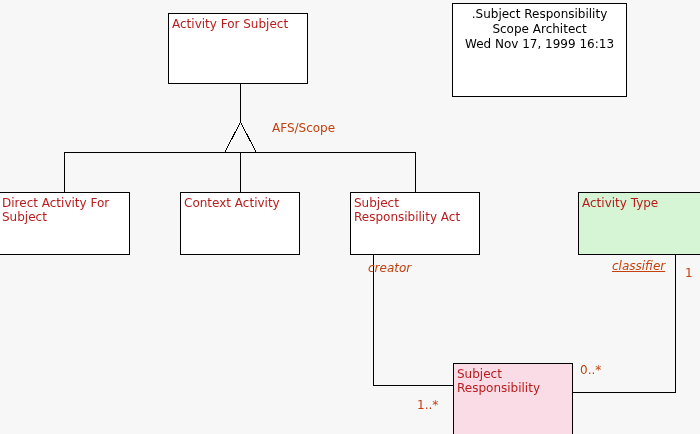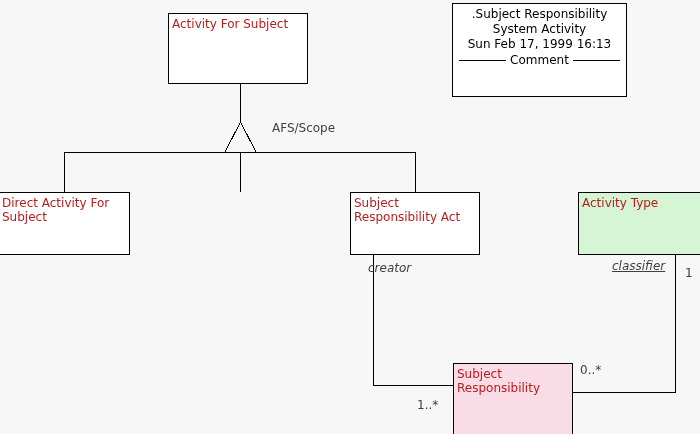--- a/index.html
+++ b/index.html
@@ -65,21 +65,21 @@
     flex: 1 1 auto;
     height: 1px;
     background: #000;
   }
   .comment .sep .sep-label { flex: 0 0 auto; }
 
   .lbl {
     position: absolute;
     font-size: 12px;
     line-height: 14px;
-    color: #404040;
+    color: #c2410c;
     white-space: nowrap;
   }
   .lbl.ital { font-style: italic; }
 </style>
 </head>
 <body>
 
 <div id="canvas">
 
   <svg class="lines" viewBox="0 0 700 434" shape-rendering="crispEdges">
@@ -94,34 +94,30 @@
     <line x1="240.5" y1="152" x2="240.5" y2="192" stroke="#000" stroke-width="1"></line>
     <line x1="415.5" y1="152" x2="415.5" y2="192" stroke="#000" stroke-width="1"></line>
 
     <polyline points="373.5,255 373.5,385.5 453,385.5" fill="none" stroke="#000" stroke-width="1"></polyline>
 
     <polyline points="675.5,255 675.5,392.5 573,392.5" fill="none" stroke="#000" stroke-width="1"></polyline>
   </svg>
 
   <div class="comment" style="left:452px; top:3px; width:175px; height:94px;">
     <span class="cline">.Subject Responsibility</span>
-    <span class="cline">System Activity</span>
-    <span class="cline">Sun Feb 17, 1999  16:13</span>
-    <span class="sep">
-      <span class="rule"></span>
-      <span class="sep-label">Comment</span>
-      <span class="rule"></span>
-    </span>
+    <span class="cline">Scope Architect</span>
+    <span class="cline">Wed Nov 17, 1999  16:13</span>
   </div>
 
   <div class="node" style="left:168px; top:13px; width:140px; height:71px;">Activity For Subject</div>
 
   <div class="node" style="left:-2px; top:192px; width:132px; height:63px;">Direct Activity For
 Subject</div>
 
+  <div class="node" style="left:180px; top:192px; width:120px; height:63px;">Context Activity</div>
 
   <div class="node" style="left:350px; top:192px; width:130px; height:63px;">Subject
 Responsibility Act</div>
 
   <div class="node green" style="left:578px; top:192px; width:126px; height:63px;">Activity Type</div>
 
   <div class="node pink" style="left:453px; top:363px; width:120px; height:75px;">Subject
 Responsibility</div>
 
   <div class="lbl" style="left:272px; top:121px;">AFS/Scope</div>

